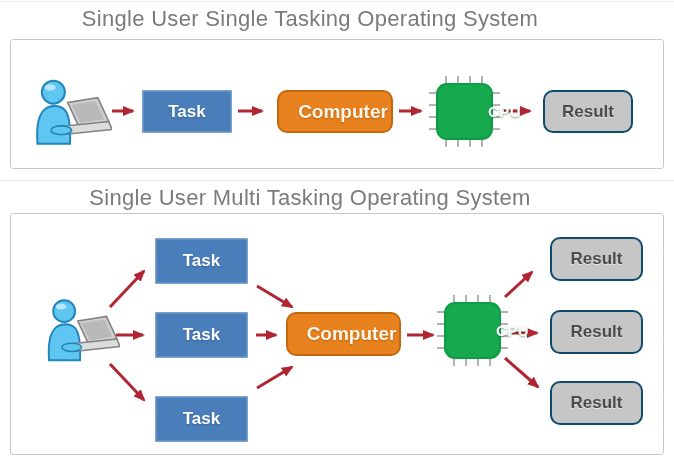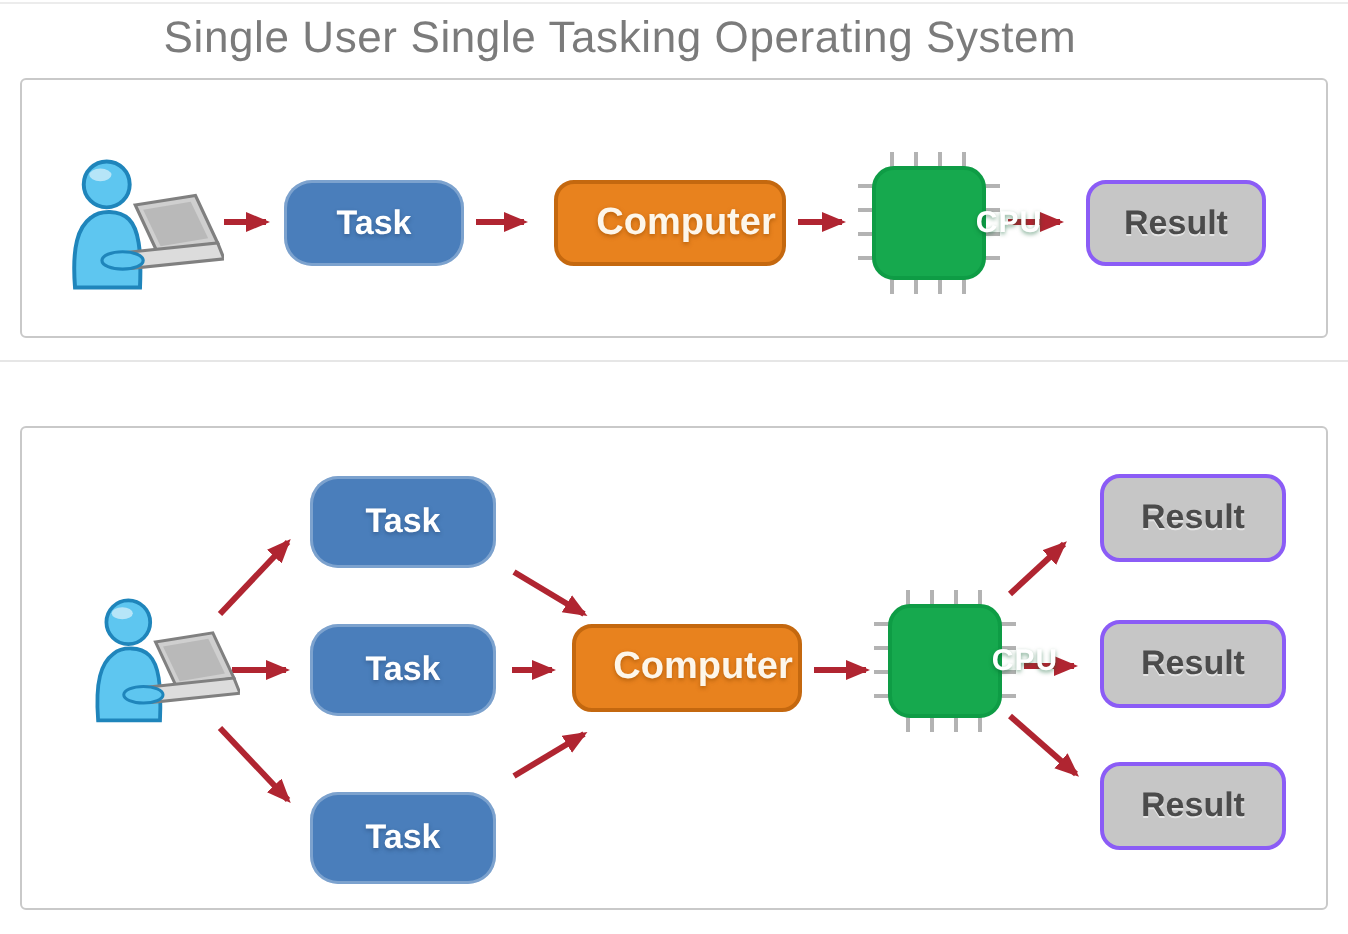--- a/index.html
+++ b/index.html
@@ -19,31 +19,31 @@
     position:absolute;left:10px;width:654px;background:#ffffff;
     border:1.5px solid #c9c9c9;border-radius:3px;box-sizing:border-box;
   }
   #panel1{top:39px;height:130px;}
   #panel2{top:213px;height:242px;}
   .node{
     position:absolute;display:flex;align-items:center;justify-content:center;
     box-sizing:border-box;font-weight:bold;z-index:3;
   }
   .node-task{
-    background:var(--task_blue,#4a7ebb);color:#ffffff;border-radius:14px;
+    background:var(--task_blue,#4a7ebb);color:#ffffff;border-radius:1px;
     font-size:17px;text-shadow:0 1px 2px rgba(30,60,100,.45);
     box-shadow:inset 0 0 0 1.5px rgba(255,255,255,.28);
   }
   .node-computer{
     background:var(--computer_orange,#e8821e);color:#fdf6ea;border-radius:10px;
     border:2px solid #c4680f;font-size:19px;text-shadow:0 1px 2px rgba(150,75,0,.6);padding-left:16px;
   }
   .node-result{
     background:var(--result_gray,#c6c6c6);color:#4b4b4b;border-radius:10px;
-    border:2px solid #8b5cf6;font-size:17px;text-shadow:0 1px 0 rgba(255,255,255,.55);
+    border:2px solid #0c4a6e;font-size:17px;text-shadow:0 1px 0 rgba(255,255,255,.55);
   }
   .cpu-label{
     position:absolute;display:flex;align-items:center;justify-content:center;
     color:#ffffff;font-weight:bold;font-size:15px;z-index:4;
     text-shadow:0 1px 2px rgba(0,90,40,.5);letter-spacing:.5px;margin-left:40px;
   }
   
   #task1{left:142px;top:90px;width:90px;height:43px;}
   #computer1{left:277px;top:90px;width:116px;height:43px;}
   #result1{left:543px;top:90px;width:90px;height:43px;}
@@ -75,20 +75,21 @@
 <body>
 
 <div class="page">
 
   <div class="topline"></div>
   <div class="midline"></div>
 
   <h1 id="title1" class="sec-title">Single User Single Tasking Operating System</h1>
   <div id="panel1" class="panel"></div>
 
+  <h1 id="title2" class="sec-title">Single User Multi Tasking Operating System</h1>
   <div id="panel2" class="panel"></div>
 
   <svg id="arrows" width="674" height="467" viewBox="0 0 674 467">
     <defs>
       <marker id="ah" markerUnits="userSpaceOnUse" markerWidth="13" markerHeight="11" refX="10" refY="5" orient="auto">
         <path d="M0,0 L12,5 L0,10 Z" fill="#b02531"></path>
       </marker>
     </defs>
 
     <line class="arrow" marker-end="url(#ah)" x1="112" y1="111" x2="133" y2="111"></line>

